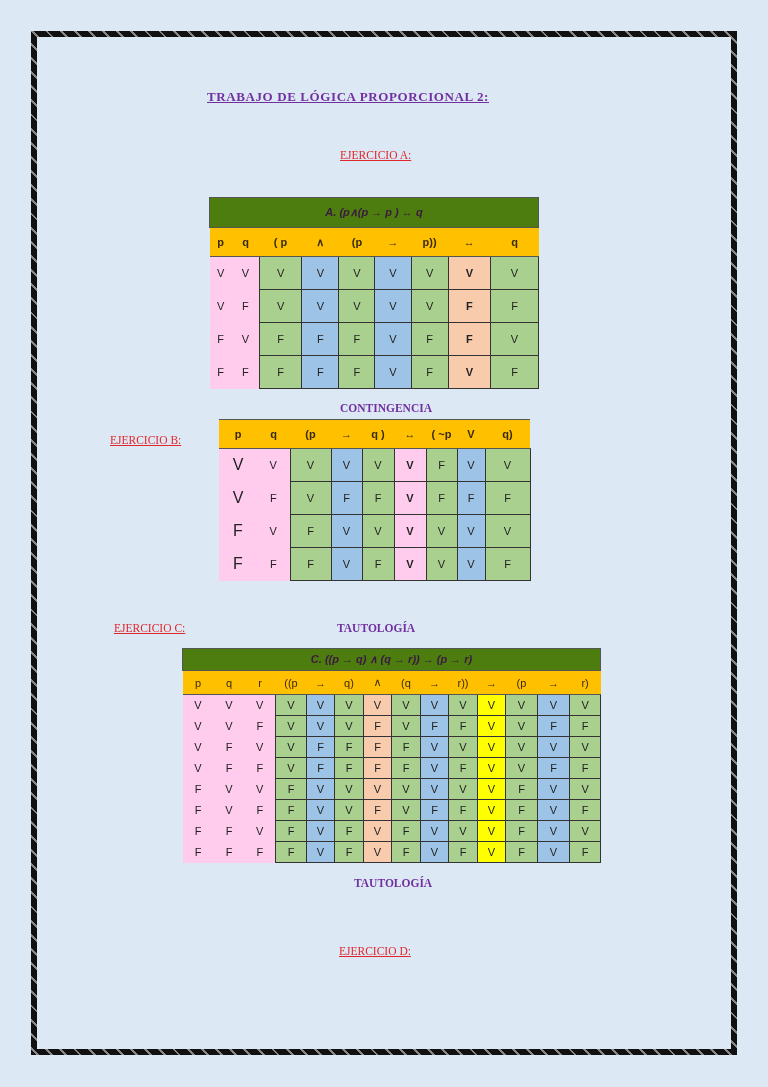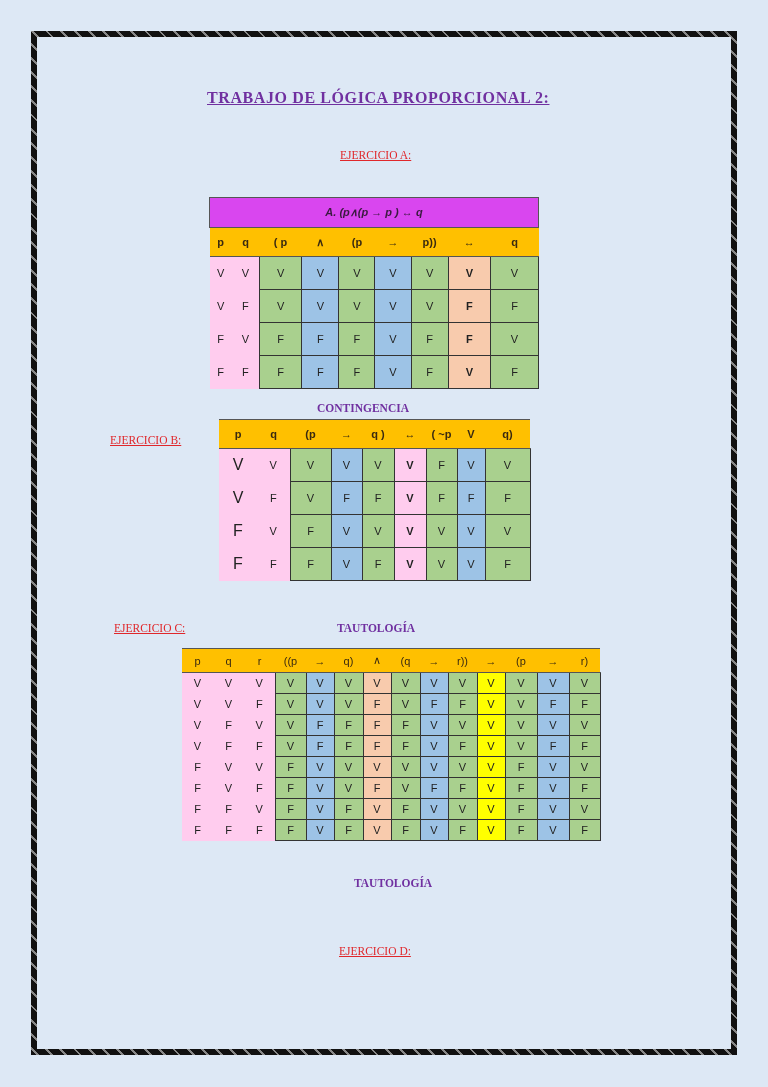--- a/index.html
+++ b/index.html
@@ -9,39 +9,39 @@
     font-family:"Liberation Sans", sans-serif;
   }
   .page-border {
     position:absolute; left:31px; top:31px; width:706px; height:1024px;
     box-sizing:border-box;
     border:6px solid transparent;
     border-image: repeating-linear-gradient(45deg, #111 0 4px, #888 4px 6px, #111 6px 10px) 6;
   }
   .title {
     position:absolute; left:207px; top:89px;
-    color:#7030a0; font-weight:bold; font-size:16px; letter-spacing:0.6px;
+    color:#7030a0; font-weight:bold; font-size:13px; letter-spacing:0.6px;
     text-decoration:underline; text-decoration-color:#7030a0;
     font-family:"Liberation Serif", serif;
   }
   .ex-label {
     position:absolute; color:#e0272b; font-size:11.5px;
     text-decoration:underline; font-family:"Liberation Serif", serif;
   }
   .result {
     position:absolute; color:#7030a0; font-weight:bold; font-size:11.5px;
     font-family:"Liberation Serif", serif;
   }
   table.tt {
     position:absolute; border-collapse:collapse; table-layout:fixed;
     font-family:"Liberation Sans", sans-serif; color:#222;
   }
   table.tt td { text-align:center; padding:0; border:1px solid #333; }
   table.tt tr.formula td {
-    background:#d946ef; font-style:italic; font-weight:bold; color:#3a1a40;
+    background:#4d7c0f; font-style:italic; font-weight:bold; color:#3a1a40;
     border:1px solid #555;
   }
   table.tt tr.hdr td {
     background:#ffc000; font-weight:bold; color:#3a2a10; border:1px solid #555;
   }
   table.tt tr.hdr td.hc { border-left:none; border-right:none; }
   .c-pink { background:#ffccee; }
   .c-green { background:#a9d08e; }
   .c-blue { background:#9dc3e6; }
   .c-peach { background:#f8cbad; }
@@ -126,21 +126,21 @@
     <td class="c-green">F</td>
     <td class="c-blue">V</td>
     <td class="c-green">F</td>
     <td class="c-peach bold">V</td>
     <td class="c-green">F</td>
   </tr>
 </tbody>
   </table>
 
 <div class="ex-label" style="left:110px; top:386px;margin-top:48px;">EJERCICIO B:</div>
-<div class="result" style="left:317px; top:402px;">CONTINGENCIA</div>
+<div class="result" style="left:340px; top:402px;">CONTINGENCIA</div>
 
 <table class="tt" style="left:219px; top:419px; width:311px; font-size:11px;">
   <colgroup>
     <col style="width:38px">
       <col style="width:33px">
       <col style="width:41px">
       <col style="width:31px">
       <col style="width:32px">
       <col style="width:32px">
       <col style="width:31px">
@@ -220,20 +220,23 @@
       <col style="width:28px">
       <col style="width:29px">
       <col style="width:28px">
       <col style="width:29px">
       <col style="width:28px">
       <col style="width:32px">
       <col style="width:32px">
       <col style="width:31px">
   </colgroup>
   <tbody>
+      <tr class="formula" style="height:22px">
+    <td colspan="14">C. ((p    →    q)   ∧   (q    →     r))   →    (p    →    r)</td>
+  </tr>
   <tr class="hdr" style="height:24px">
     <td class="hc" style="font-weight:normal">p</td>
     <td class="hc" style="font-weight:normal">q</td>
     <td class="hc" style="font-weight:normal">r</td>
     <td class="hc" style="font-weight:normal">((p</td>
     <td class="hc" style="font-weight:normal">→</td>
     <td class="hc" style="font-weight:normal">q)</td>
     <td class="hc" style="font-weight:normal">∧</td>
     <td class="hc" style="font-weight:normal">(q</td>
     <td class="hc" style="font-weight:normal">→</td>

